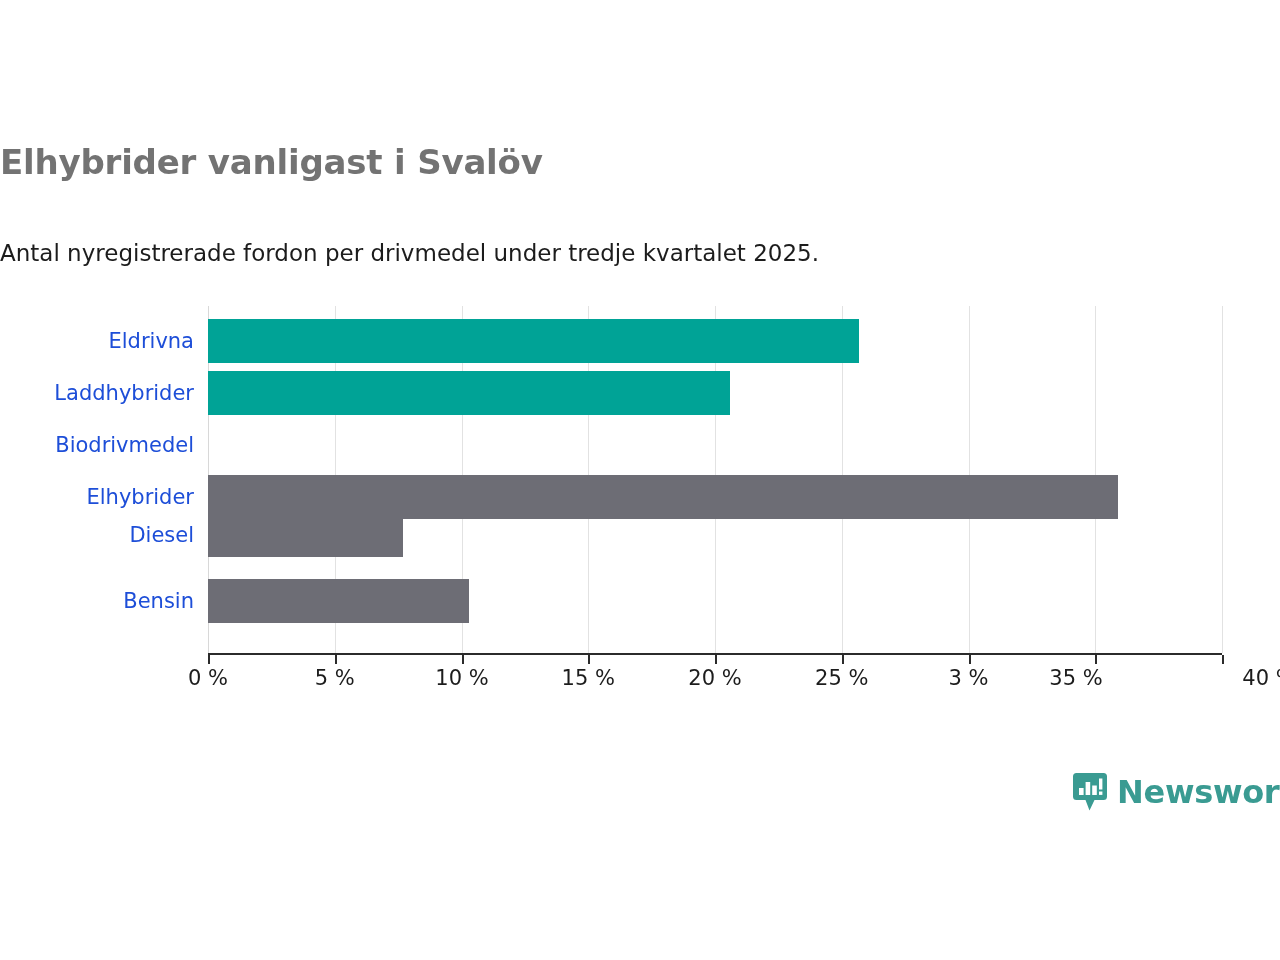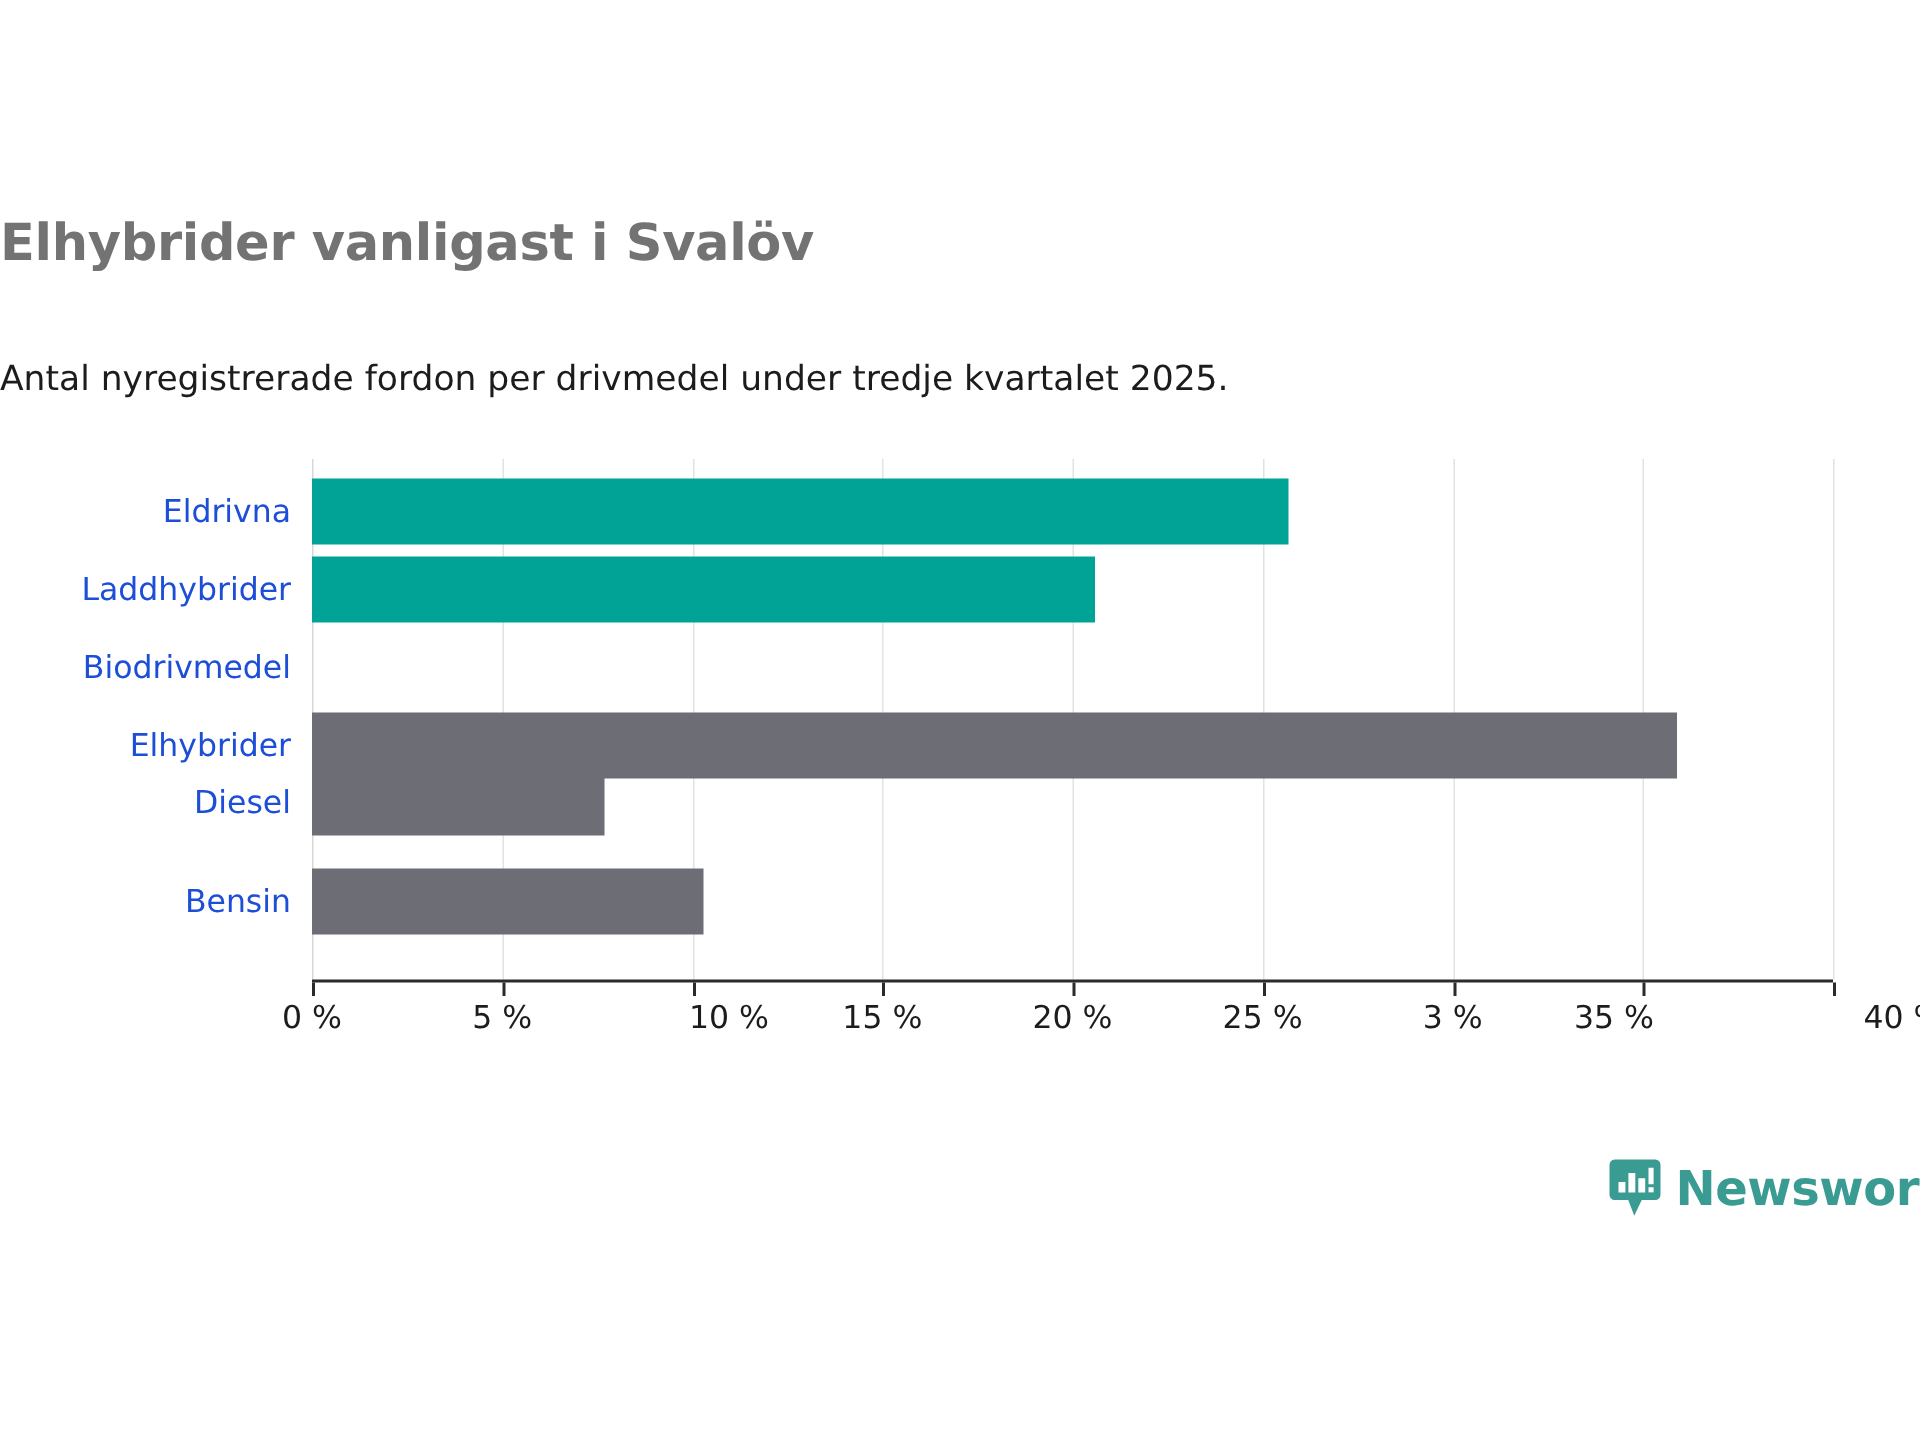--- a/index.html
+++ b/index.html
@@ -190,21 +190,21 @@
           <div class="cat-label">Bensin</div>
           <div class="bar gray" style="background: rgb(109, 109, 117); width: 261.105px;"></div>
         </div>
       </div>
     <div id="ticks-layer">
         <div class="tick" style="left: 208px;"></div>
         <div class="tick-label" style="left: 208px;">0 %</div>
         <div class="tick" style="left: 334.75px;"></div>
         <div class="tick-label" style="left: 334.75px;">5 %</div>
         <div class="tick" style="left: 461.5px;"></div>
-        <div class="tick-label" style="left: 486px;">10 %</div>
+        <div class="tick-label" style="left: 462px;">10 %</div>
         <div class="tick" style="left: 588.25px;"></div>
         <div class="tick-label" style="left: 588.25px;">15 %</div>
         <div class="tick" style="left: 715px;"></div>
         <div class="tick-label" style="left: 715px; text-align: center;">20 %</div>
         <div class="tick" style="left: 841.75px;"></div>
         <div class="tick-label" style="left: 841.75px;">25 %</div>
         <div class="tick" style="left: 968.5px;"></div>
         <div class="tick-label" style="left: 968.5px;">3 %</div>
         <div class="tick" style="left: 1095.25px;"></div>
         <div class="tick-label" style="left: 1076px;">35 %</div>

